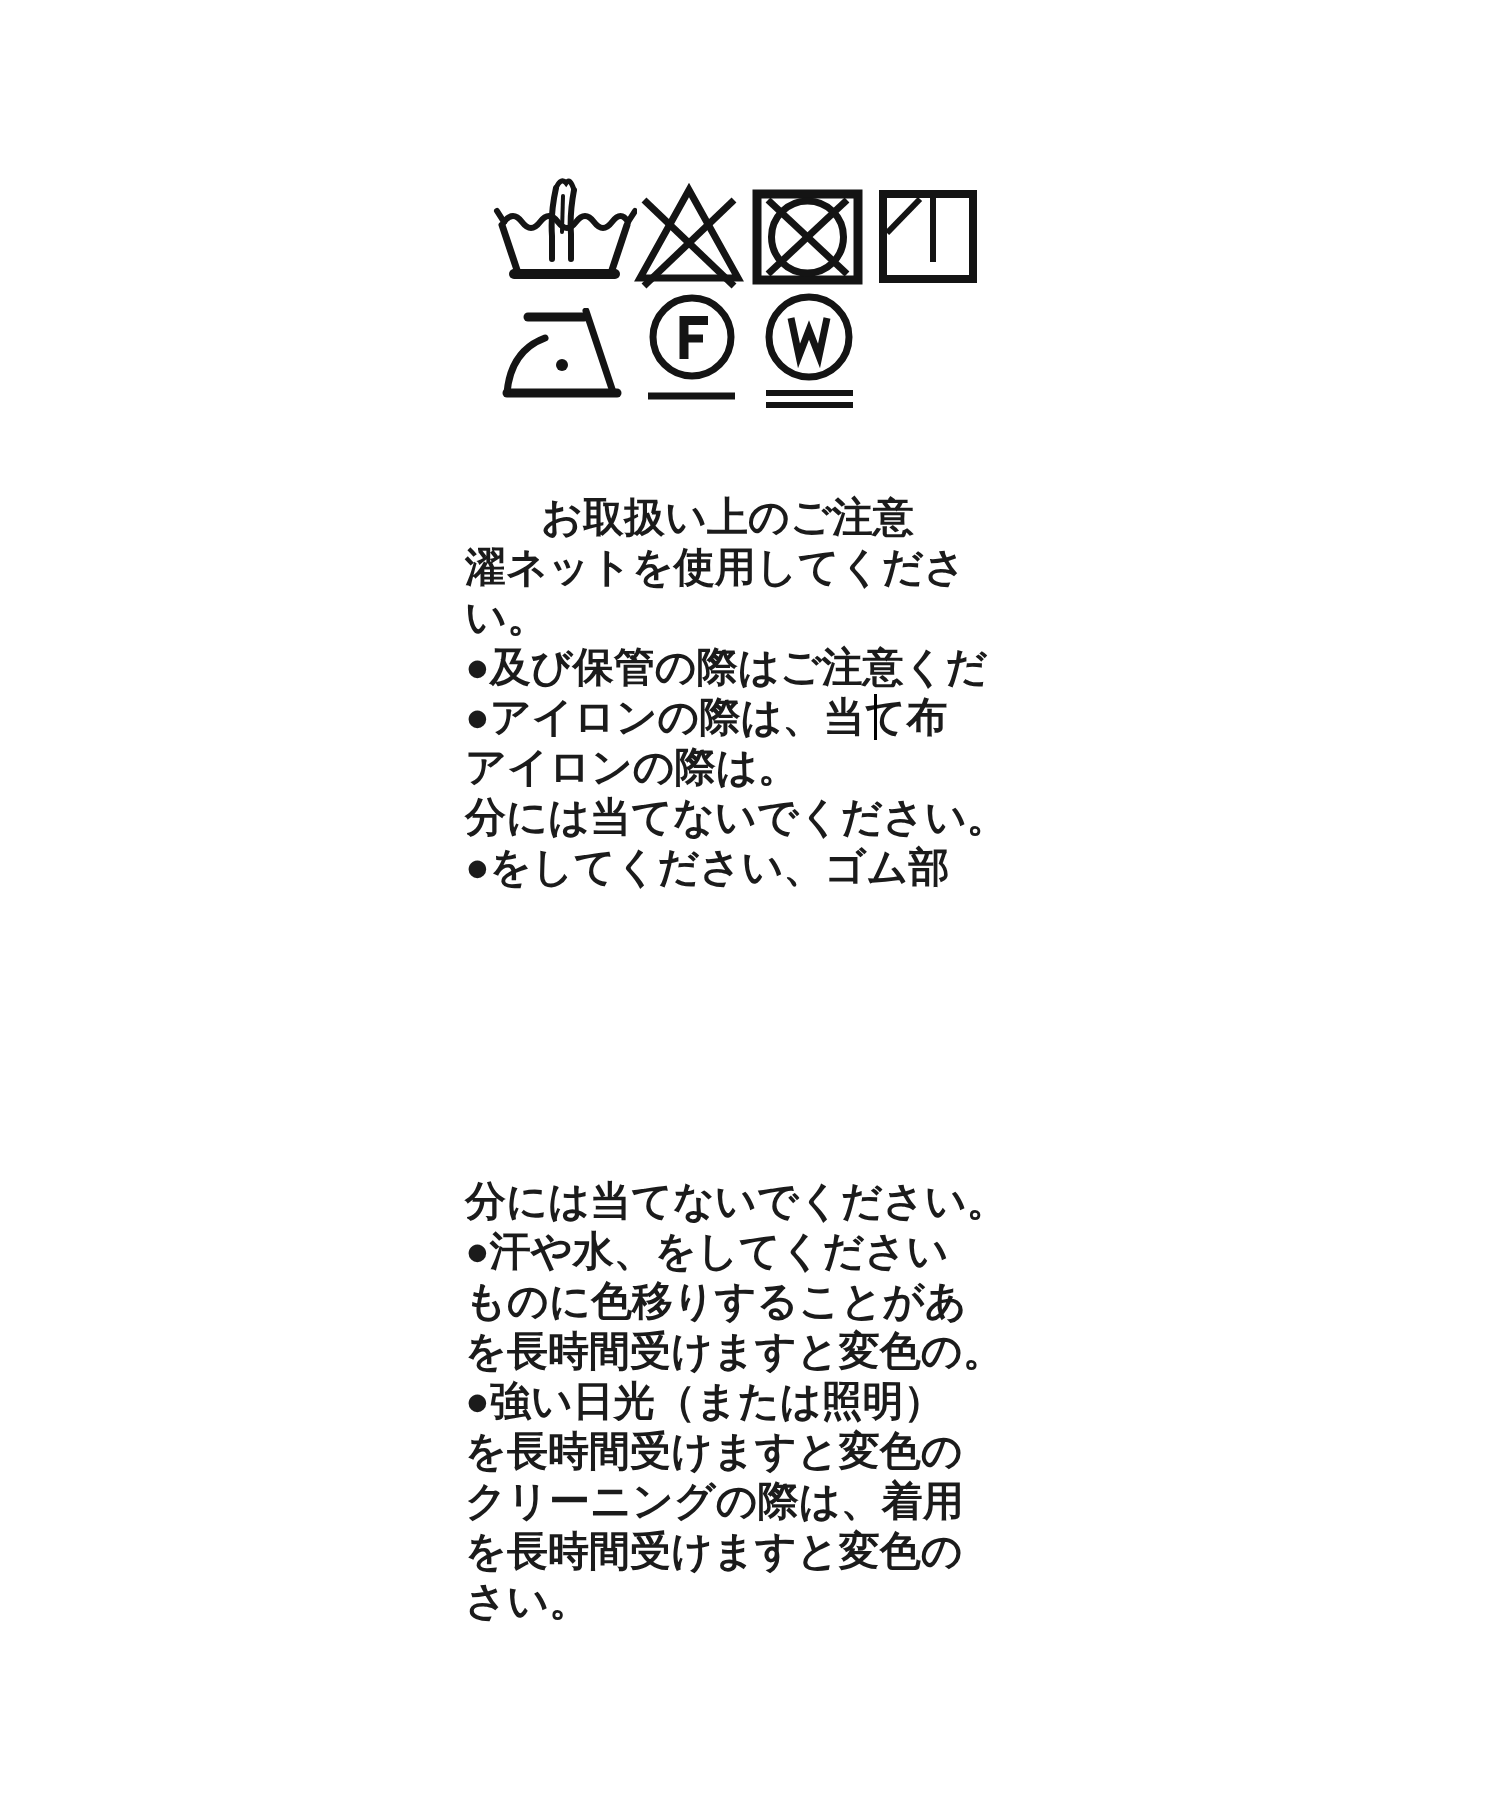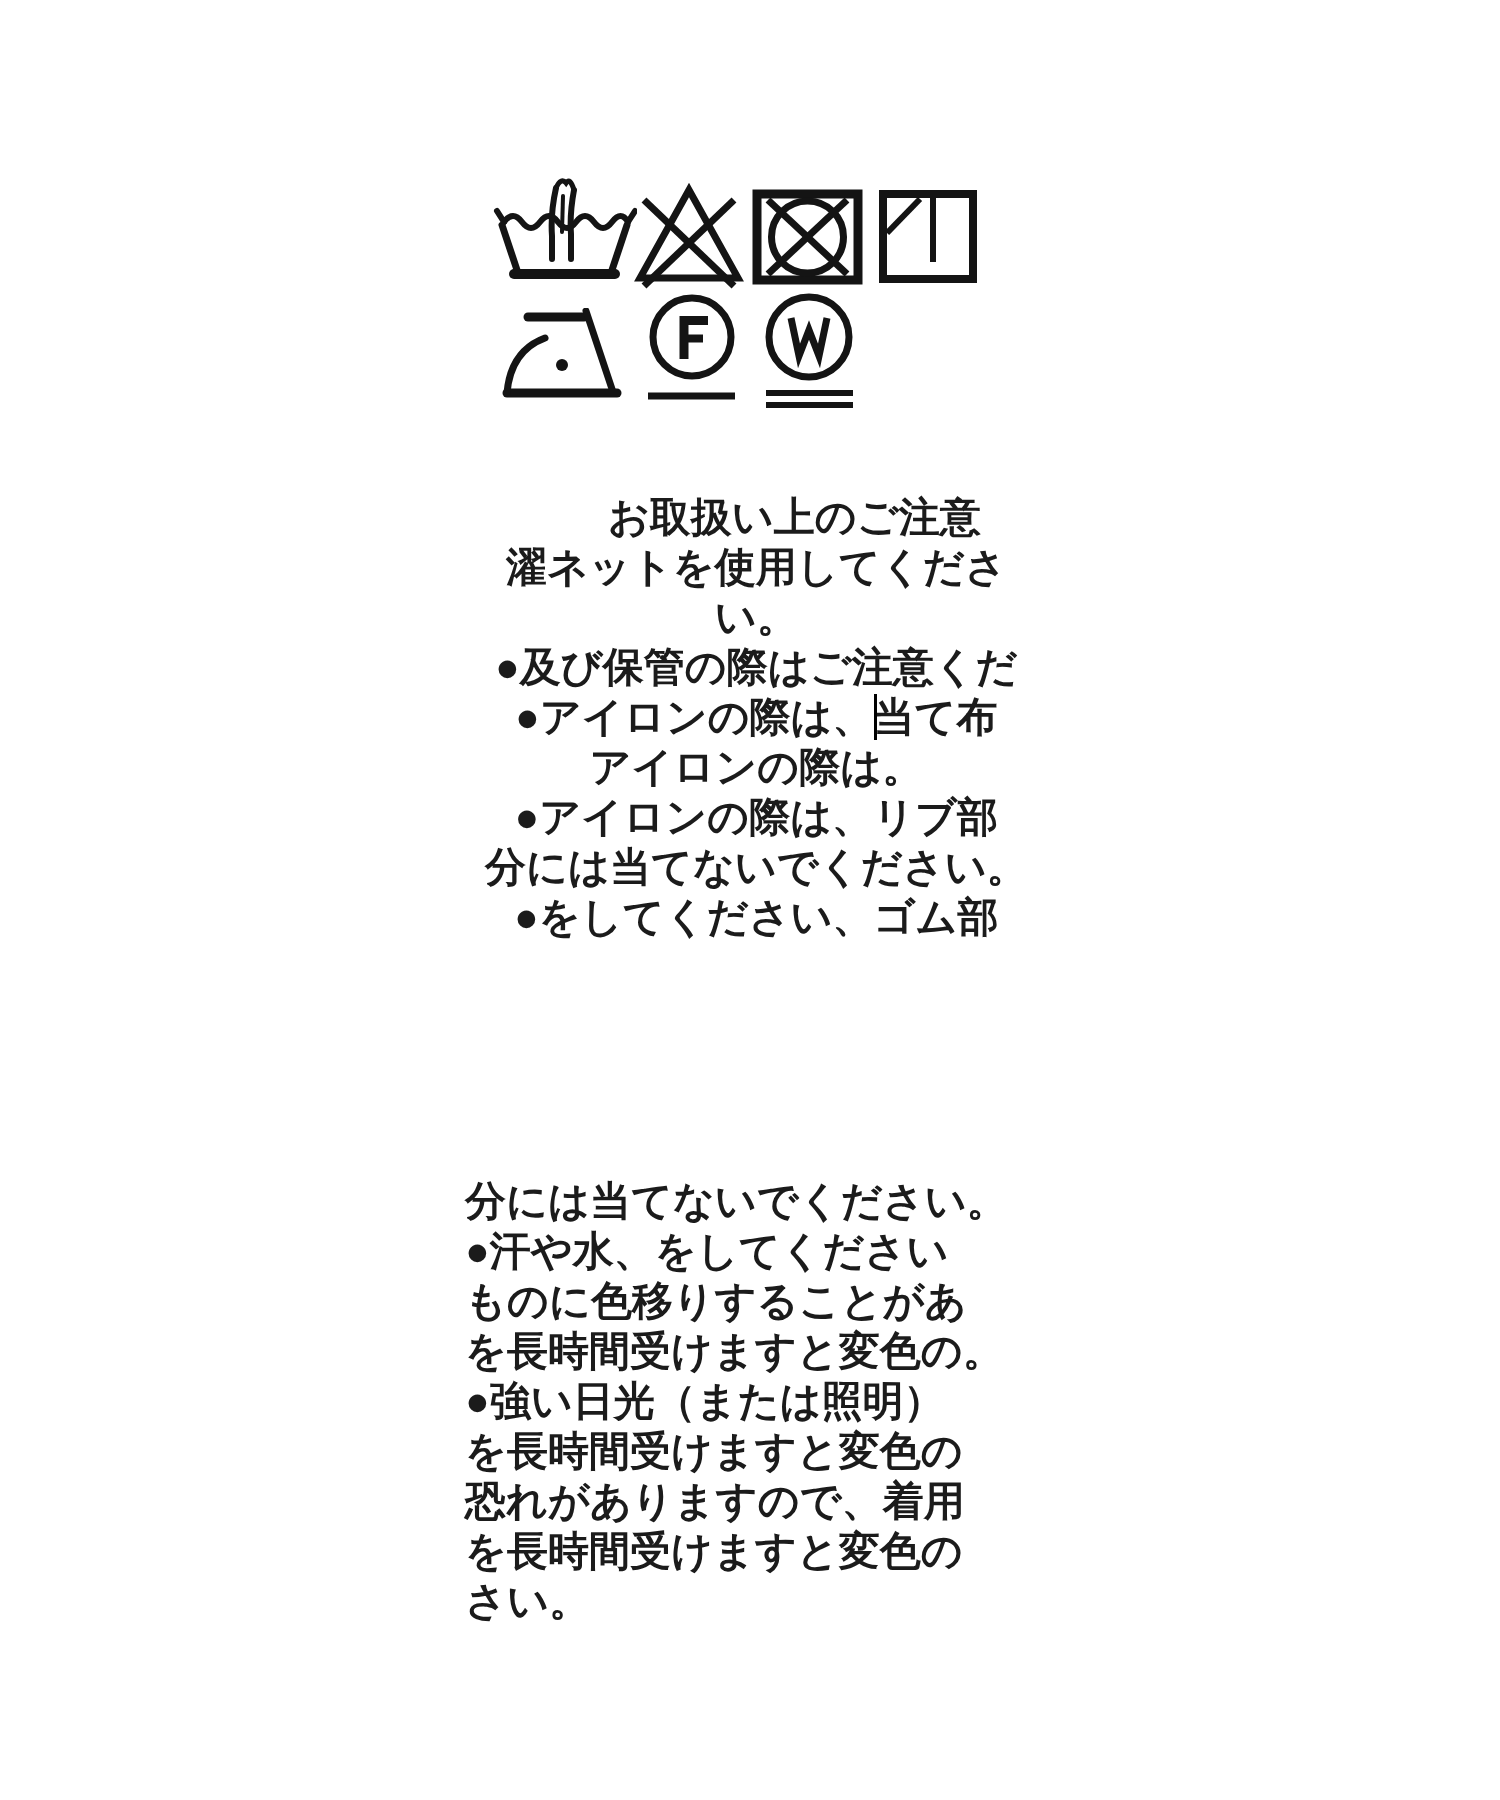--- a/index.html
+++ b/index.html
@@ -97,39 +97,38 @@
 
   <div class="sym" style="left:758px;top:290px;">
     <svg width="102" height="120" viewBox="0 0 102 120" fill="none" stroke="currentColor">
       <circle cx="51" cy="47" r="40" stroke-width="7"></circle>
       <path d="M33,28 L41,66 L51,40 L61,66 L69,28" stroke-width="7" stroke-linejoin="miter"></path>
       <path d="M8,103 L95,103" stroke-width="6"></path>
       <path d="M8,115 L95,115" stroke-width="6"></path>
     </svg>
   </div>
 
-  <div class="txtblock" style="left:485px;top:492px;text-align:center;">
+  <div class="txtblock" style="left:465px;top:492px;">
     <div class="txtline heading">お取扱い上のご注意</div>
     <div class="txtline">濯ネットを使用してくださ</div>
     <div class="txtline">い。</div>
     <div class="txtline">●及び保管の際はご注意くだ</div>
     <div class="txtline">●アイロンの際は、当て布</div>
     <div class="txtline">アイロンの際は。</div>
-    <div class="txtline">●アイロンの際は、リブ部</div>
     <div class="txtline">分には当てないでください。</div>
     <div class="txtline">●をしてください、ゴム部</div>
   </div>
 
   <div class="caret" style="left:874px;top:694px;"></div>
 
   <div class="txtblock" style="left:465px;top:1176px;">
     <div class="txtline">分には当てないでください。</div>
     <div class="txtline">●汗や水、をしてください</div>
     <div class="txtline">ものに色移りすることがあ</div>
     <div class="txtline">を長時間受けますと変色の。</div>
     <div class="txtline">●強い日光（または照明）</div>
     <div class="txtline">を長時間受けますと変色の</div>
-    <div class="txtline">恐れがありますので、着用</div>
+    <div class="txtline">クリーニングの際は、着用</div>
     <div class="txtline">を長時間受けますと変色の</div>
     <div class="txtline">さい。</div>
   </div>
 
 </div>
 
 </body></html>

